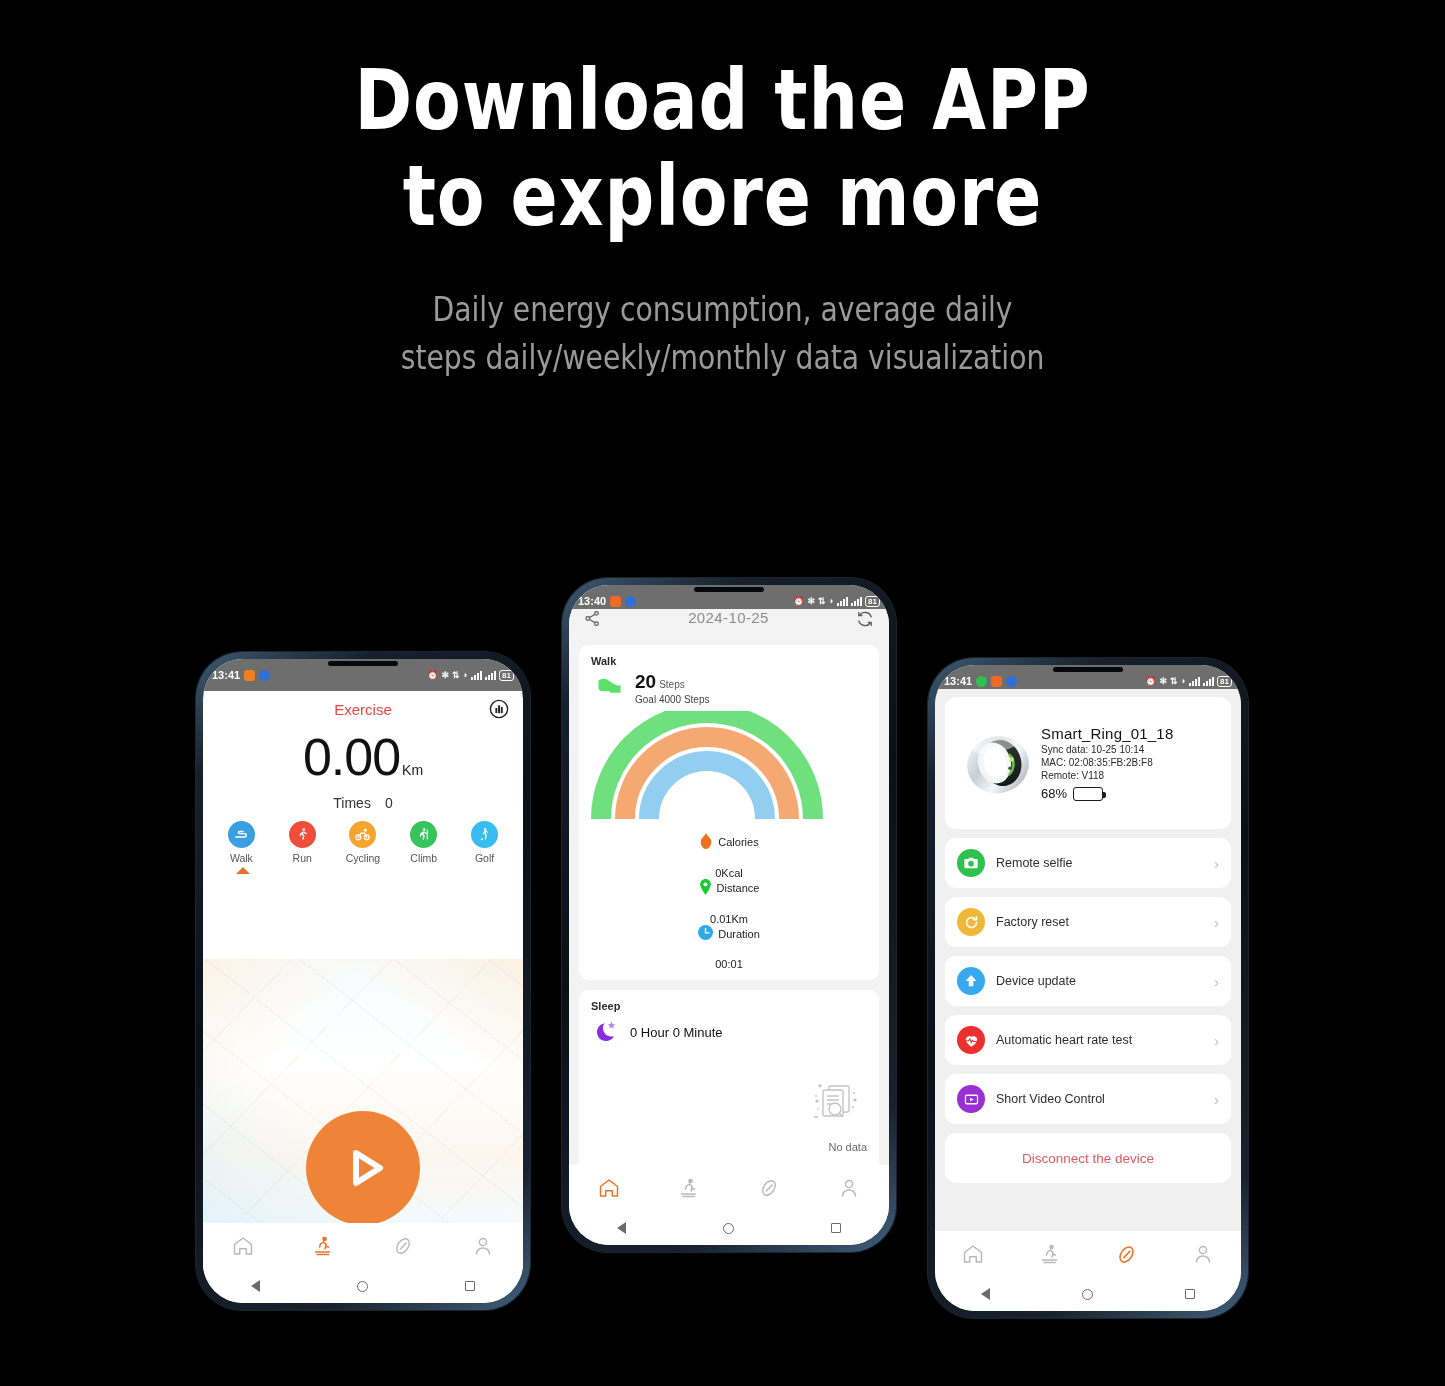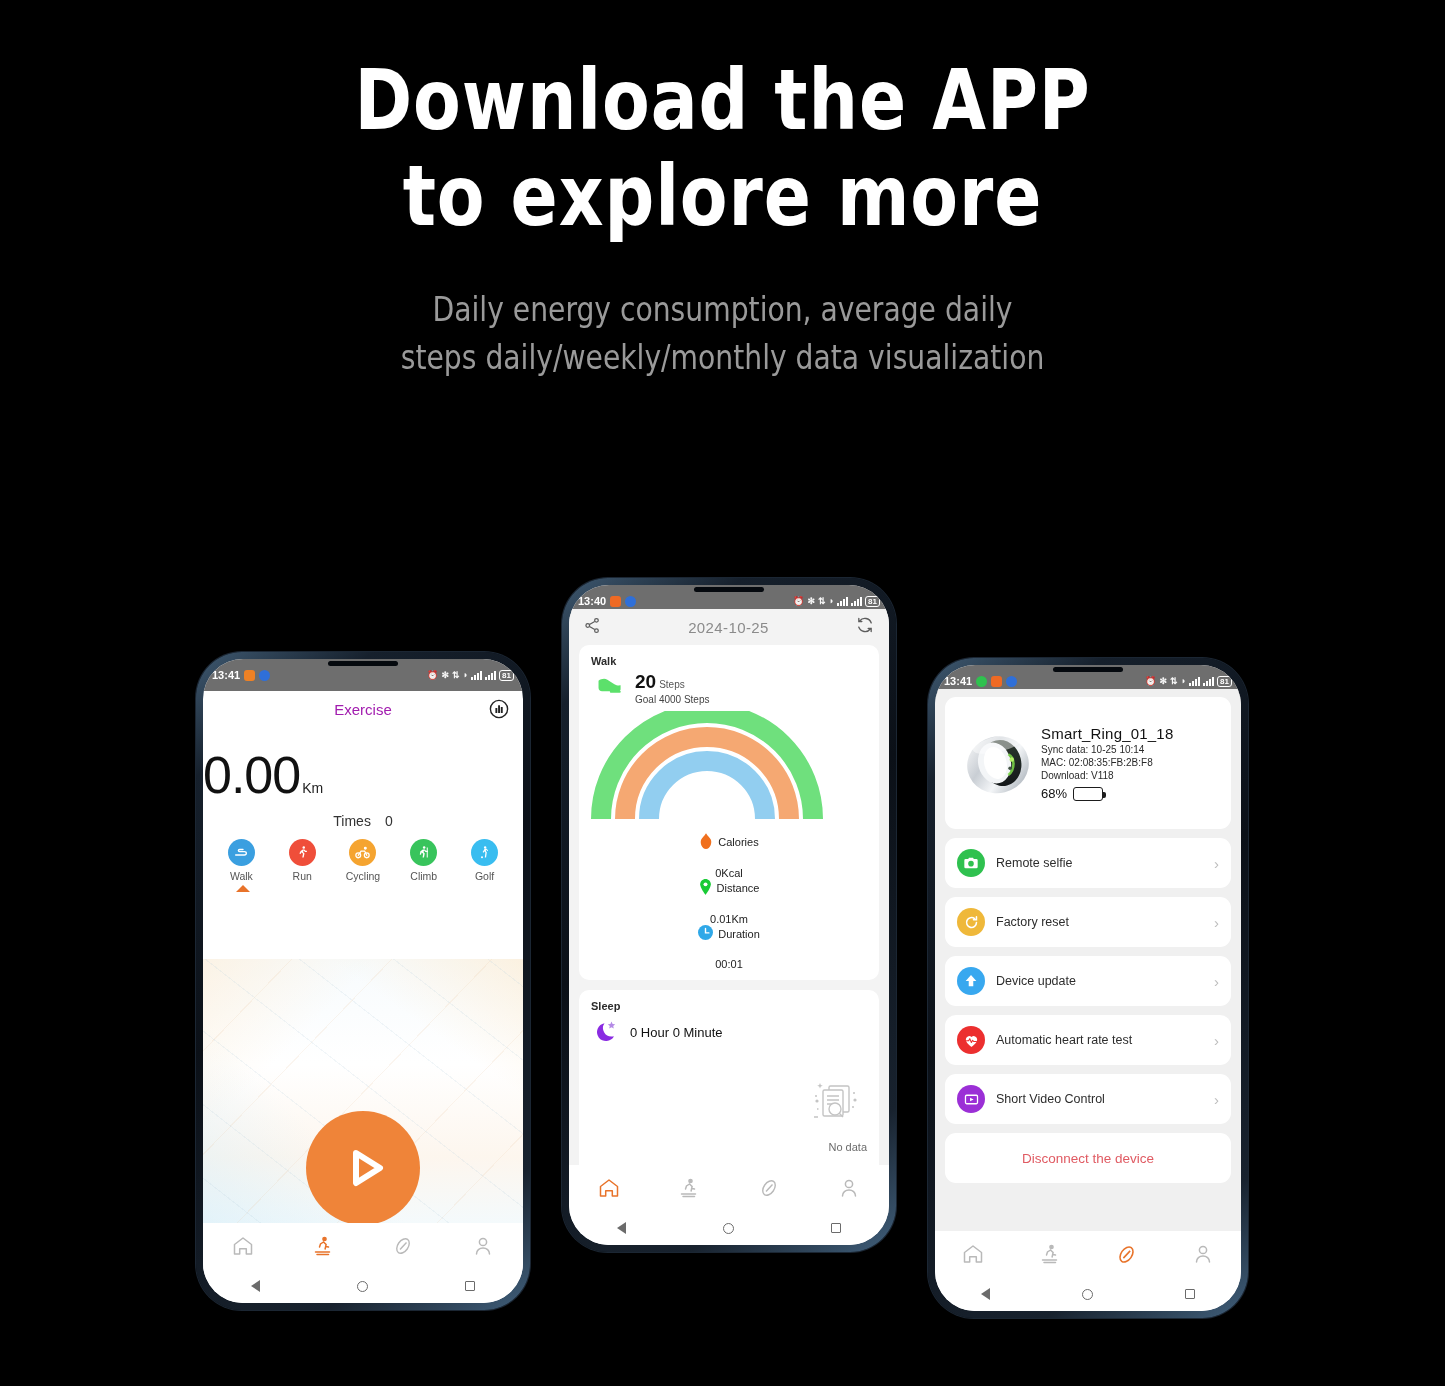--- a/index.html
+++ b/index.html
@@ -69,23 +69,23 @@
   
   .tabbar { position:absolute; left:0; right:0; bottom:34px; height:46px; background:#fff;
             display:flex; align-items:center; z-index:5; }
   .tabbar .tab { flex:1; display:flex; align-items:center; justify-content:center; }
   .tabbar svg { display:block; }
 
   
   #phone-left { left:196px; top:652px; width:334px; height:658px; }
   .ex-header { height:36px; display:flex; align-items:center; justify-content:center;
                position:relative; }
-  .ex-header .title { font-size:15px; color:#a21caf; }
+  .ex-header .title { font-size:15px; color:#ef4444; }
   .ex-header .chart-ic { position:absolute; right:14px; top:8px; }
-  .big-km { margin-top:18px; }
+  .big-km { text-align:center; }
   .big-km .val { font-size:52px; font-weight:400; color:#111; letter-spacing:-1px;
                  font-family:"Liberation Sans",sans-serif; }
   .big-km .unit { font-size:14px; color:#222; margin-left:2px; }
   .times { text-align:center; font-size:14px; color:#333; margin-top:8px; }
   .times b { font-weight:400; margin-left:14px; }
   .gps-note { font-size:9.6px; line-height:13px; color:#1d1d1d; padding:0 13px; margin-top:44px;
               font-weight:700; }
   .sports { display:flex; padding:0 8px; margin-top:10px; }
   .sport { flex:1; text-align:center; }
   .sport .bub { width:27px; height:27px; border-radius:50%; margin:0 auto;
@@ -106,21 +106,21 @@
       repeating-linear-gradient(38deg, rgba(180,205,220,.18) 0 1px, transparent 1px 58px),
       repeating-linear-gradient(-46deg, rgba(230,190,150,.15) 0 1px, transparent 1px 72px);
   }
   .playbtn { position:absolute; left:50%; top:152px; transform:translateX(-50%);
              width:114px; height:114px; border-radius:50%; background:#ef8439;
              display:flex; align-items:center; justify-content:center; }
 
   
   #phone-mid { left:562px; top:578px; width:334px; height:674px; }
   .mid-body { position:absolute; inset:24px 0 80px 0; background:#f3f3f3; overflow:hidden; }
-  .mid-head { height:36px; display:flex; align-items:center; justify-content:space-between;
+  .mid-head { height:36px; display:flex; justify-content:space-between;
               padding:0 14px; background:#f3f3f3; }
   .mid-head .date { font-size:15px; color:#8b8b8b; letter-spacing:.4px; }
   .card { background:#fff; border-radius:10px; margin:0 10px 10px 10px; padding:10px 12px; }
   .card .lbl { font-size:11px; color:#2b2b2b; font-weight:700; }
   .steps-row { display:flex; align-items:center; margin-top:4px; padding-left:4px; }
   .steps-txt { margin-left:10px; }
   .steps-txt .n { font-size:19px; font-weight:700; color:#111; }
   .steps-txt .u { font-size:10px; color:#555; margin-left:3px; }
   .steps-txt .goal { font-size:10px; color:#444; margin-top:1px; }
   .gauge { margin:6px auto 4px; width:232px; height:112px; }
@@ -556,21 +556,21 @@
             <ellipse cx="47" cy="50" rx="13" ry="19" fill="#ffffff" transform="rotate(-14 47 50)"></ellipse>
             <path d="M62 40c4 2 6 6 6 11s-2 10-6 13" fill="none" stroke="#7ddb4a" stroke-width="3" opacity=".85"></path>
             <circle cx="66" cy="46" r="2.6" fill="#b6f06a"></circle>
             <circle cx="64" cy="56" r="2" fill="#3e5040"></circle>
             <ellipse cx="50" cy="28" rx="30" ry="9" fill="#ffffff" opacity=".45" transform="rotate(-14 50 28)"></ellipse>
           </svg>
           <div class="devinfo">
             <div class="nm">Smart_Ring_01_18</div>
             <div class="ln">Sync data: 10-25 10:14</div>
             <div class="ln">MAC: 02:08:35:FB:2B:F8</div>
-            <div class="ln">Download: V118</div>
+            <div class="ln">Remote: V118</div>
             <div class="battrow">
               <span class="pct">68%</span>
               <span class="battshell"><span class="battfill" id="battfill" style="width: 68%;"></span></span>
             </div>
           </div>
         </div>
 
         <div class="menuitem">
           <span class="mic" style="background:#2fc14f">
             <svg width="16" height="16" viewBox="0 0 24 24" fill="#fff">

